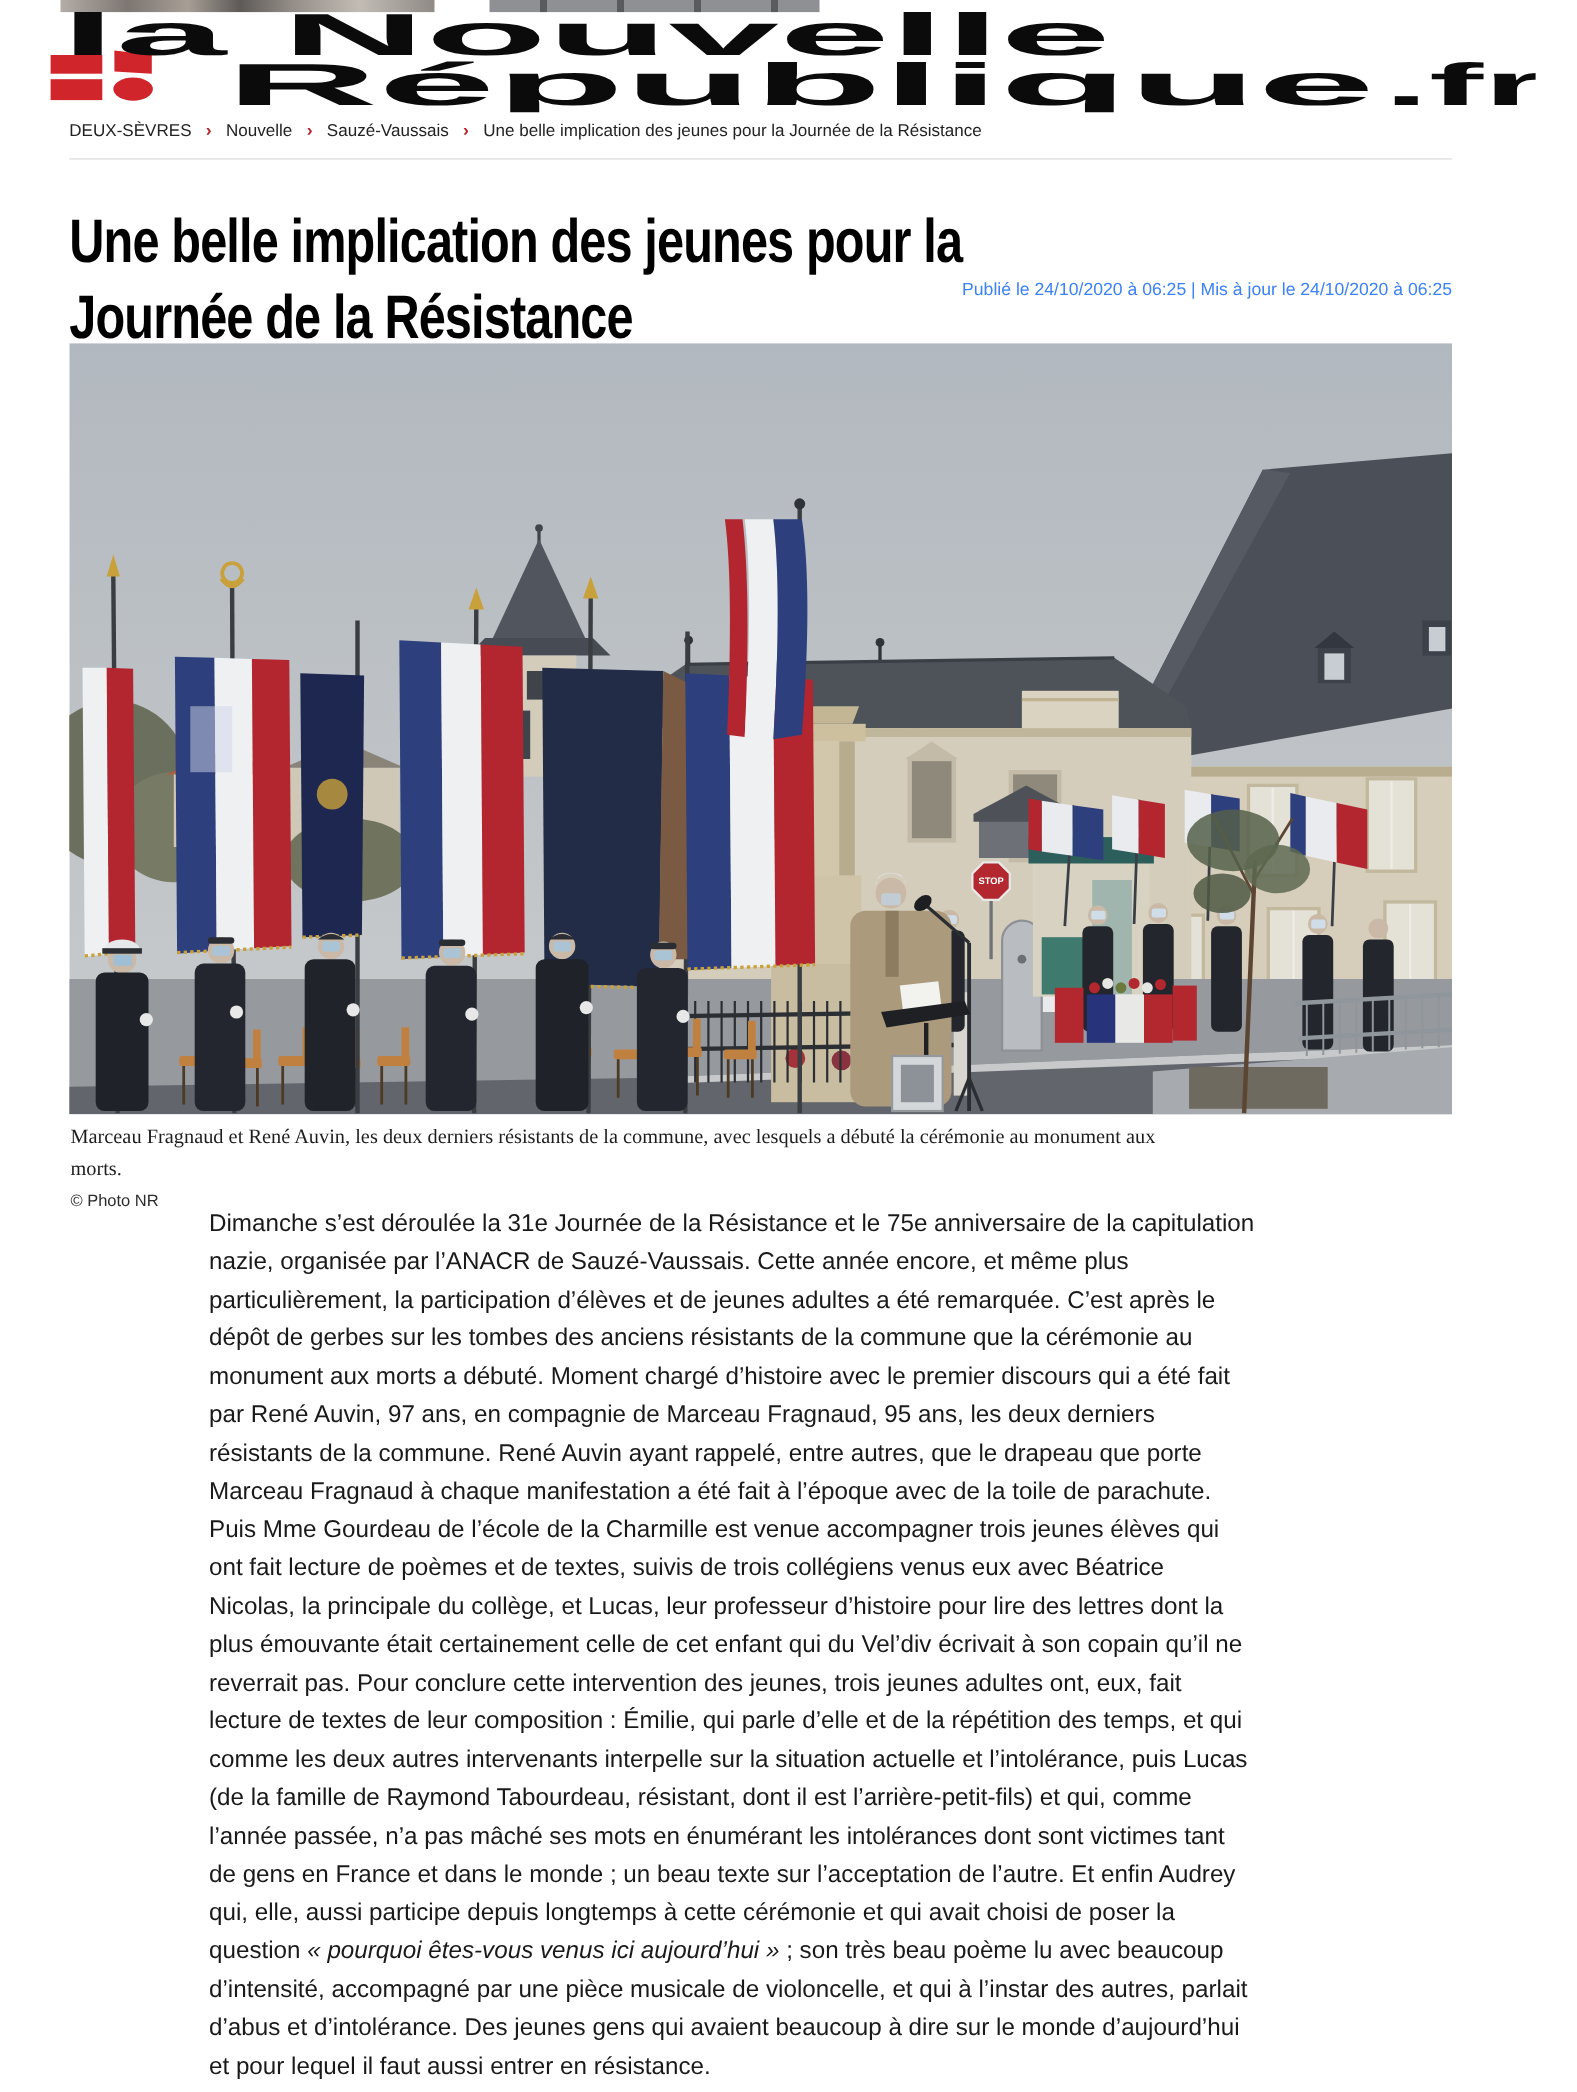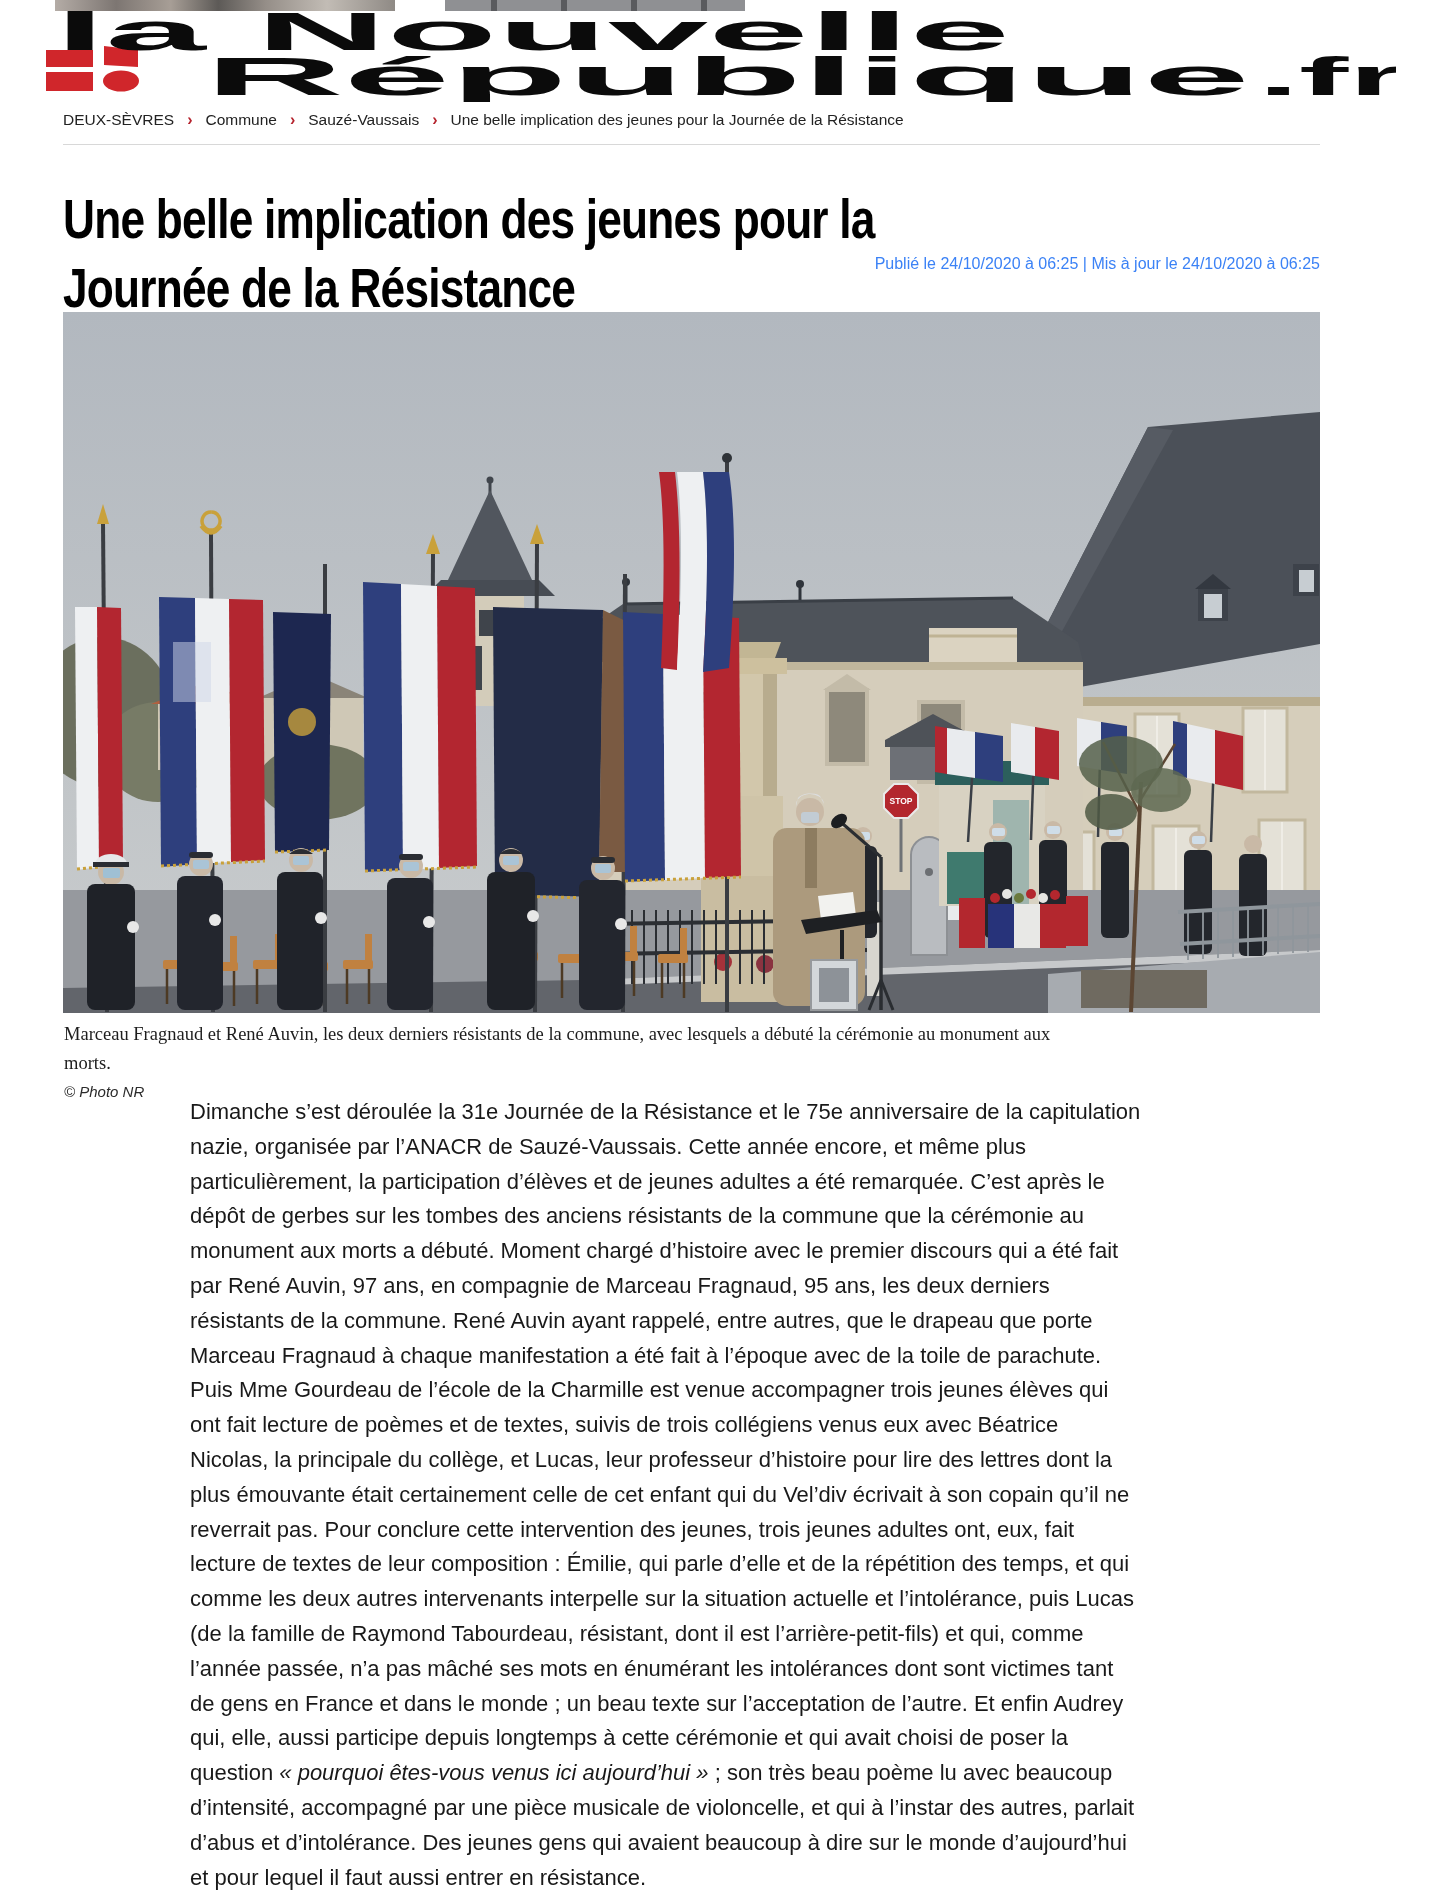--- a/index.html
+++ b/index.html
@@ -28,21 +28,21 @@
   .title-line{left:63px;font-size:56px;font-weight:700;color:#000;letter-spacing:-1px;
     white-space:nowrap;transform:scaleX(0.79);transform-origin:left top;line-height:62px;}
   .title1{top:150px;} .title2{top:219px;}
   .dateline{left:63px;top:255px;width:1257px;text-align:right;font-size:16px;color:#3b82f6;}
 
   
   .photo{left:63px;top:312px;width:1257px;height:701px;display:block;}
 
   
   .caption{left:64px;top:1020px;width:1014px;font-size:18.5px;line-height:29px;color:#1d1d1d;font-family:Liberation Serif, serif;}
-  .credit{left:64px;top:1083px;font-size:15px;font-style:italic;color:#2b2b2b;}
+  .credit{left:64px;top:1083px;font-size:15px;color:#2b2b2b;}
 
   
   .body-text{left:190px;top:1095px;width:952px;font-size:22px;line-height:34.8px;color:#191919;}
   .body-text p{margin:0;}
   .em{font-style:italic;}
 </style>
 </head>
 <body>
 
 <div class="page">
@@ -58,21 +58,21 @@
       <ellipse cx="121" cy="81" rx="18" ry="10.5" fill="#d0262b"></ellipse>
     </g>
     <text x="55" y="50" font-size="54" textLength="955" lengthAdjust="spacingAndGlyphs">la Nouvelle</text>
     <text x="205" y="95" font-size="54" textLength="1045" lengthAdjust="spacingAndGlyphs">République</text>
     <text x="1258" y="95" font-size="54" textLength="148" lengthAdjust="spacingAndGlyphs" fill="#d0262b">.fr</text>
   </svg>
 
   <nav class="abs breadcrumb">
     <span class="crumb">DEUX-SÈVRES</span>
     <span class="crumb-sep">›</span>
-    <span class="crumb">Commune</span>
+    <span class="crumb">Nouvelle</span>
     <span class="crumb-sep">›</span>
     <span class="crumb">Sauzé-Vaussais</span>
     <span class="crumb-sep">›</span>
     <span class="crumb">Une belle implication des jeunes pour la Journée de la Résistance</span>
   </nav>
   <div class="abs rule"></div>
 
   <h1 class="abs title-line title1">Une belle implication des jeunes pour la</h1>
   <h1 class="abs title-line title2">Journée de la Résistance</h1>
   <div class="abs dateline">Publié le 24/10/2020 à 06:25 | Mis à jour le 24/10/2020 à 06:25</div>

